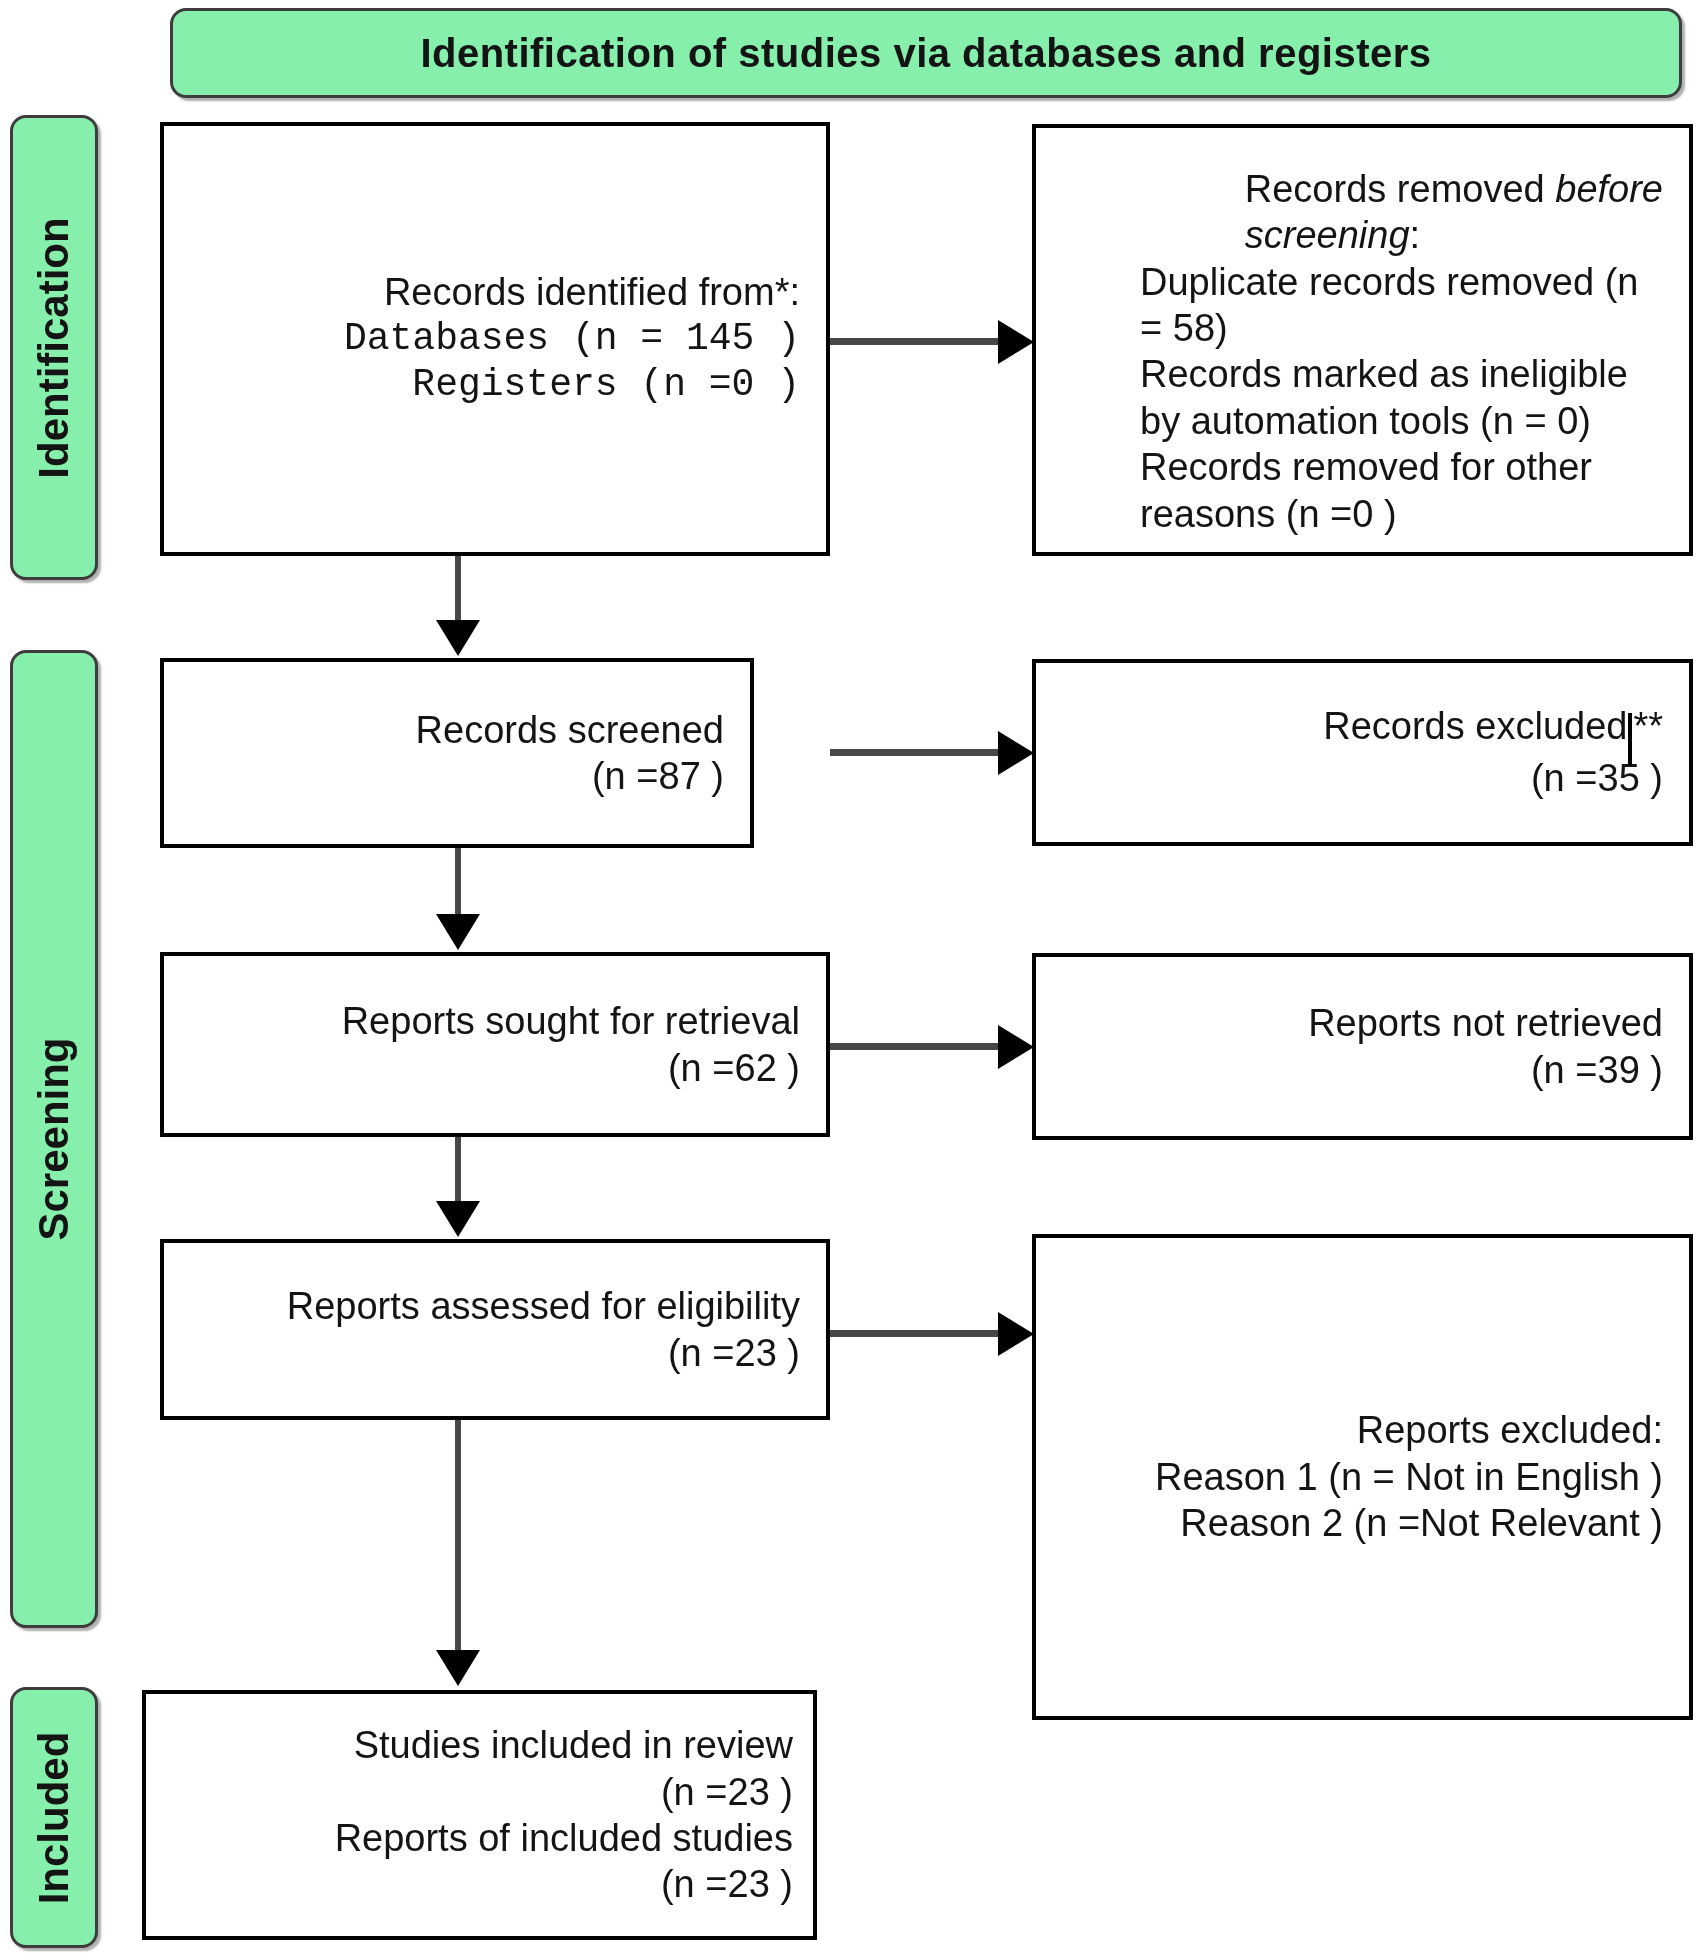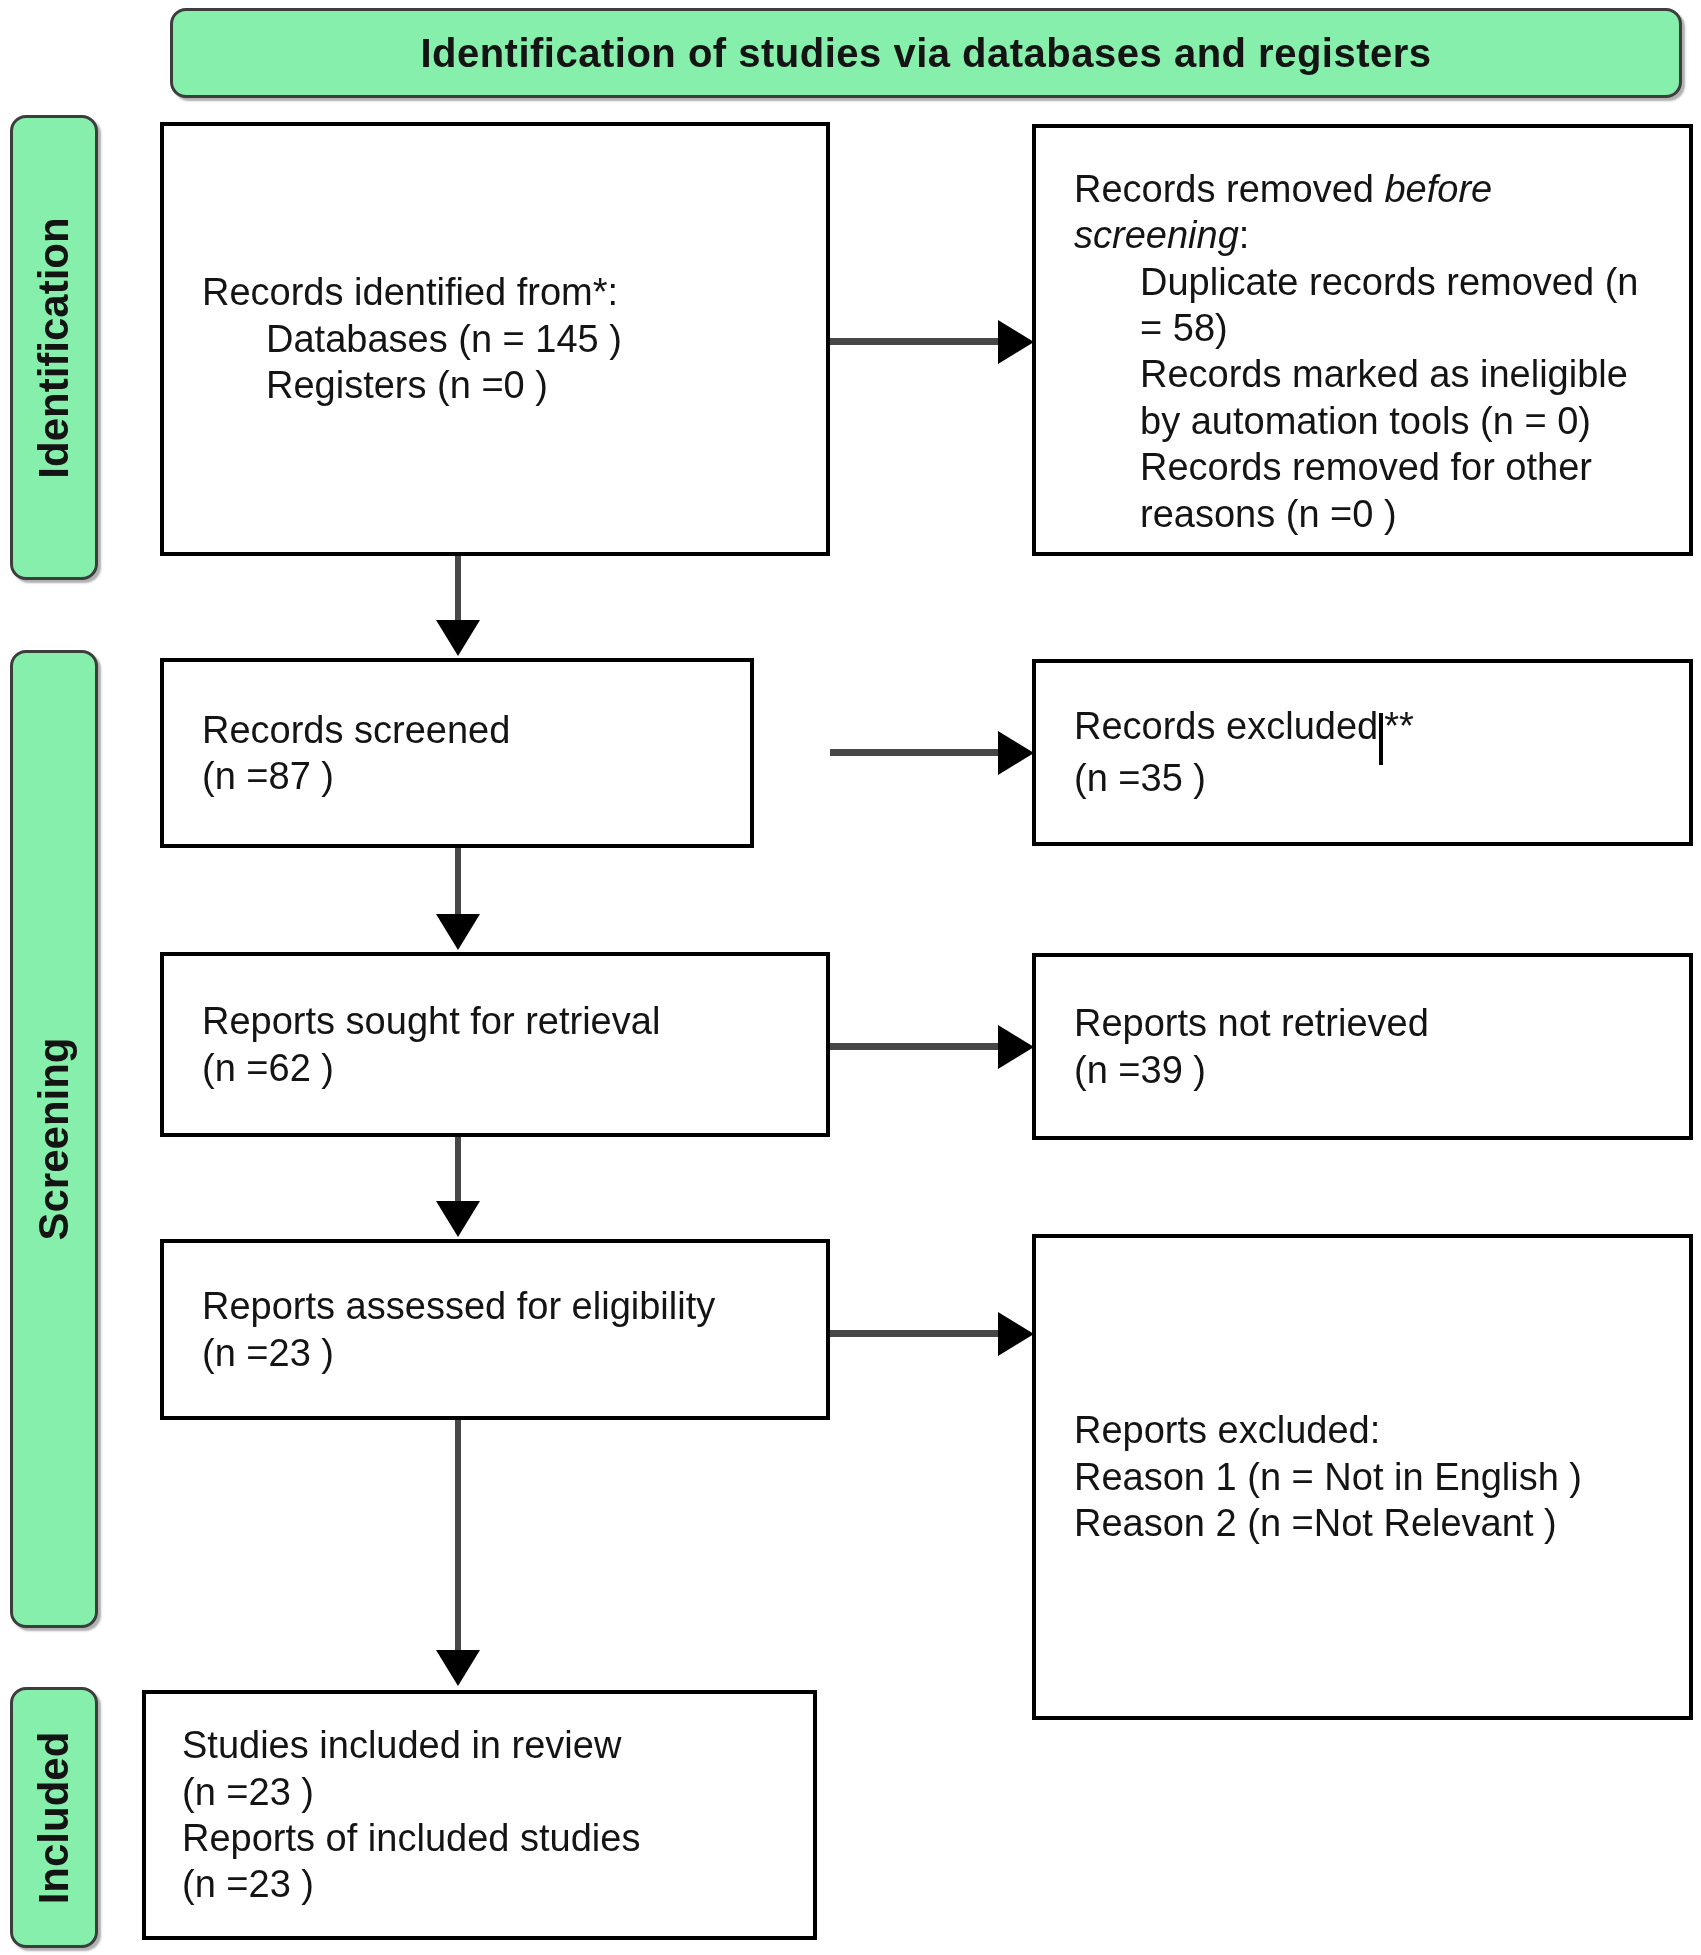--- a/index.html
+++ b/index.html
@@ -27,25 +27,25 @@
     font-size:42px;
   }
   
   .wbox{
     position:absolute;
     background:#ffffff;
     border:4px solid #000000;
     box-sizing:border-box;
     font-size:38px;
     line-height:1.22;
-    display:flex;flex-direction:column;justify-content:center;
+    display:flex;flex-direction:column;justify-content:center;align-items:flex-end;
   }
   .wbox.topalign{justify-content:flex-start;}
   .pad{padding-left:38px;padding-right:26px;}
-  .indent{margin-left:64px;}
+  .indent{margin-left:64px;font-family:Liberation Mono, monospace;}
   .sub{margin-left:66px;max-width:560px;}
   .wbox i{font-style:italic;}
   
   .hline{position:absolute;height:7px;background:#474747;}
   .vline{position:absolute;width:6px;background:#474747;}
   .head-right{
     position:absolute;width:0;height:0;
     border-top:22px solid transparent;
     border-bottom:22px solid transparent;
     border-left:36px solid #000000;

